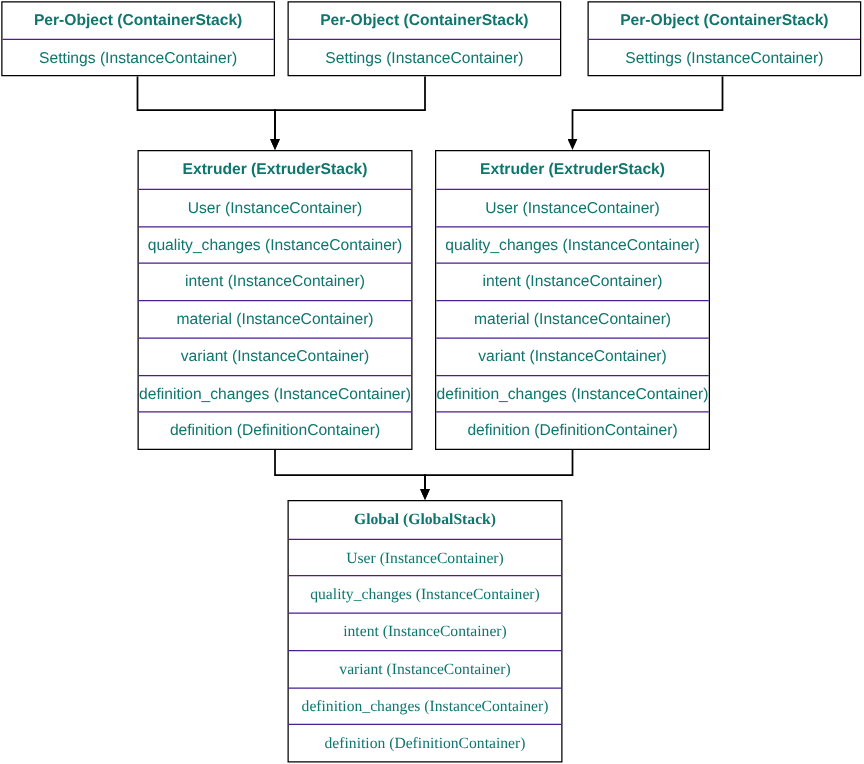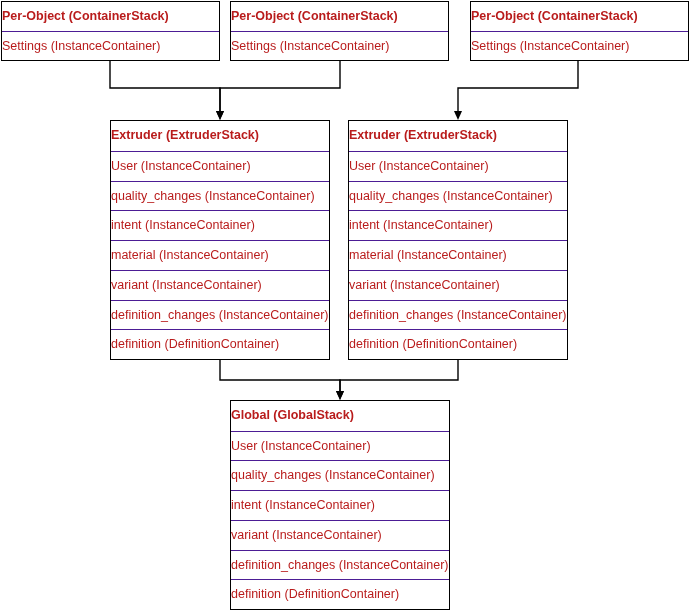--- a/index.html
+++ b/index.html
@@ -35,23 +35,23 @@
     box-sizing: border-box;
     background: #ffffff;
     border: 1px solid #000000;
     display: flex;
     flex-direction: column;
   }
   .row {
     box-sizing: border-box;
     height: 30px;
     line-height: 28px;
-    text-align: left;
+    text-align: center;
     font-size: 12.5px;
-    color: #b91c1c;
+    color: #0f766e;
     white-space: nowrap;
     overflow: hidden;
   }
   .row + .row {
     border-top: 1px solid #4c1d95;
   }
   .row.header {
     font-weight: bold;
     font-size: 12.5px;
   }
@@ -102,21 +102,21 @@
       <div class="stack" style="left: 348px; top: 120px; width: 220px; height: 240px;">
         <div class="row header">Extruder (ExtruderStack)</div>
         <div class="row">User (InstanceContainer)</div>
         <div class="row">quality_changes (InstanceContainer)</div>
         <div class="row">intent (InstanceContainer)</div>
         <div class="row">material (InstanceContainer)</div>
         <div class="row">variant (InstanceContainer)</div>
         <div class="row">definition_changes (InstanceContainer)</div>
         <div class="row">definition (DefinitionContainer)</div>
       </div>
-      <div class="stack" style="left: 230px; top: 400px; width: 220px; height: 210px;">
+      <div class="stack" style="left: 230px; top: 400px; width: 220px; height: 210px; font-family: Liberation Serif, serif;">
         <div class="row header">Global (GlobalStack)</div>
         <div class="row">User (InstanceContainer)</div>
         <div class="row">quality_changes (InstanceContainer)</div>
         <div class="row">intent (InstanceContainer)</div>
         <div class="row">variant (InstanceContainer)</div>
         <div class="row">definition_changes (InstanceContainer)</div>
         <div class="row">definition (DefinitionContainer)</div>
       </div>
     </div>
 

